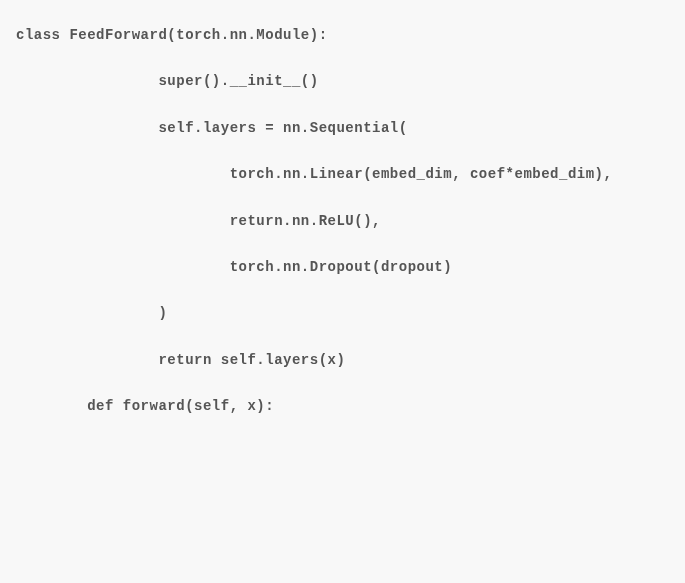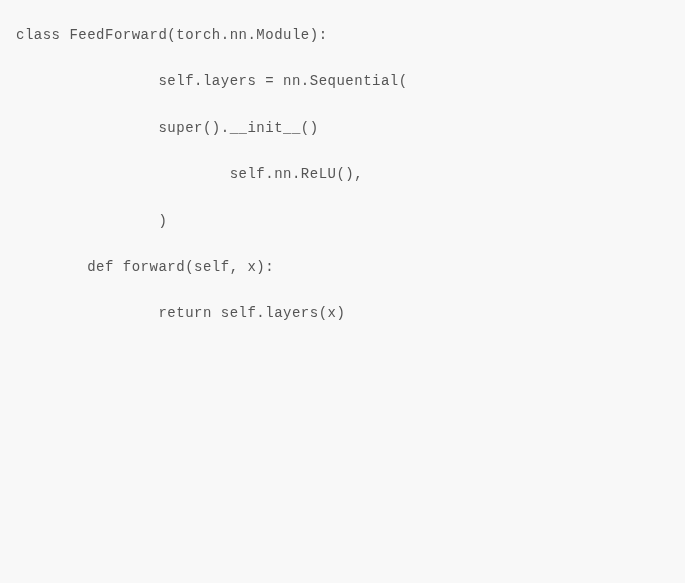--- a/index.html
+++ b/index.html
@@ -1,15 +1,15 @@
 <!DOCTYPE html>
 <html><head>
   <meta charset="utf-8">
   <style>
-    * { margin: 0; padding: 0; box-sizing: border-box; }
+    * { margin: 0; padding: 0; box-sizing: border-box; font-weight: bold; }
     body {
       width: 685px;
       height: 583px;
       background: #f8f8f8;
       font-family: "Courier New", Courier, monospace;
       font-size: 14px;
       color: #555;
       padding: 24px 16px;
       letter-spacing: 0.5px;
       line-height: 1.6;
@@ -21,19 +21,21 @@
     }
     .code-line:last-child {
       margin-bottom: 0;
     }
   </style>
 </head>
 <body>
 
 <div>
   <div class="code-line">class FeedForward(torch.nn.Module):</div>
+  <div class="code-line">                super().__init__()</div>
   <div class="code-line">                self.layers = nn.Sequential(</div>
-  <div class="code-line">                super().__init__()</div>
-  <div class="code-line">                        self.nn.ReLU(),</div>
+  <div class="code-line">                        torch.nn.Linear(embed_dim, coef*embed_dim),</div>
+  <div class="code-line">                        return.nn.ReLU(),</div>
+  <div class="code-line">                        torch.nn.Dropout(dropout)</div>
   <div class="code-line">                )</div>
+  <div class="code-line">                return self.layers(x)</div>
   <div class="code-line">        def forward(self, x):</div>
-  <div class="code-line">                return self.layers(x)</div>
 </div>
 
 </body></html>

